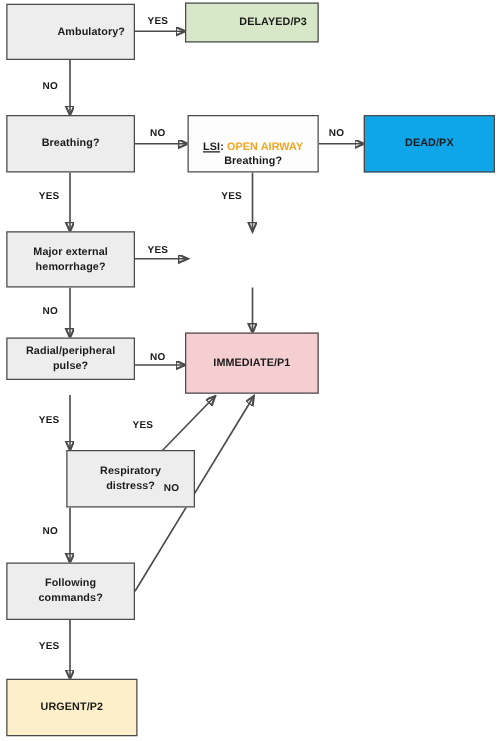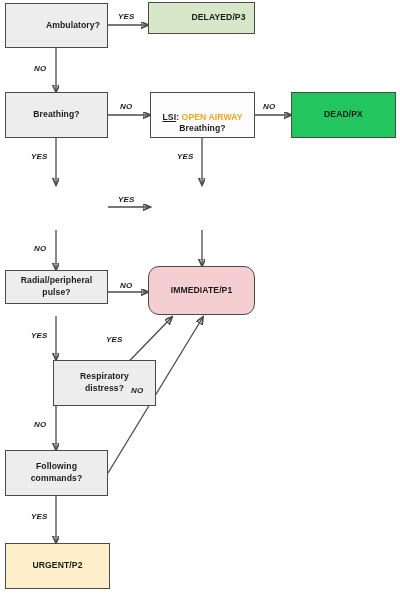--- a/index.html
+++ b/index.html
@@ -25,37 +25,36 @@
     font-size:8.6px;
     font-weight:bold;
     color:#1a1a1a;
     line-height:1.35;
     letter-spacing:0.1px;
     padding:2px 4px;
   }
   .node.decision{ background:#ededed; }
   .node.lsi{ background:#fdfdfd; }
   .node.delayed{ background:#d6e8c8; }
-  .node.dead{ background:#22c55e;text-align:right; }
+  .node.dead{ background:#0ea5e9;text-align:right; }
   .node.immediate{ background:#f5ced2; }
   .node.urgent{ background:#fdefc9; }
 
   .lsi-line1{ display:block; white-space:nowrap; }
   .lsi-tag{
     text-decoration:underline;
     color:#1a1a1a;
   }
   .lsi-action{ color:#f0a51e; }
   .lsi-q{ display:block; color:#1a1a1a; }
 
   .edge-label{
     position:absolute;
     font-size:8px;
     font-weight:bold;
-    font-style:italic;
     color:#1a1a1a;
     white-space:nowrap;
     letter-spacing:0.2px;
   }
   svg.wires{
     position:absolute;
     left:0; top:0;
     width:400px; height:593px;
     pointer-events:none;
   }
@@ -125,28 +124,32 @@
       <span class="lsi-tag">LSI</span><span class="lsi-tag-sep">:</span>
       <span class="lsi-action">OPEN AIRWAY</span>
     </span>
     <span class="lsi-q">Breathing?</span>
   </div>
 
   <div class="node dead" style="left:291px;top:92px;width:105px;height:46px;">
     <span>DEAD/PX</span>
   </div>
 
+  <div class="node decision" style="left:5px;top:185px;width:103px;height:45px;flex-direction:column;">
+    <span>Major external</span>
+    <span>hemorrhage?</span>
+  </div>
 
 
   <div class="node decision" style="left:5px;top:270px;width:103px;height:34px;flex-direction:column;">
     <span>Radial/peripheral</span>
     <span>pulse?</span>
   </div>
 
-  <div class="node immediate" style="left:148px;top:266px;width:107px;height:49px;border-radius:11px;">
+  <div class="node immediate" style="left:148px;top:266px;width:107px;height:49px;">
     <span>IMMEDIATE/P1</span>
   </div>
 
   <div class="node decision" style="left:5px;top:360px;width:103px;height:46px;flex-direction:column;margin-left:48px;">
     <span>Respiratory</span>
     <span>distress?</span>
   </div>
 
   <div class="node decision" style="left:5px;top:450px;width:103px;height:46px;flex-direction:column;">
     <span>Following</span>

